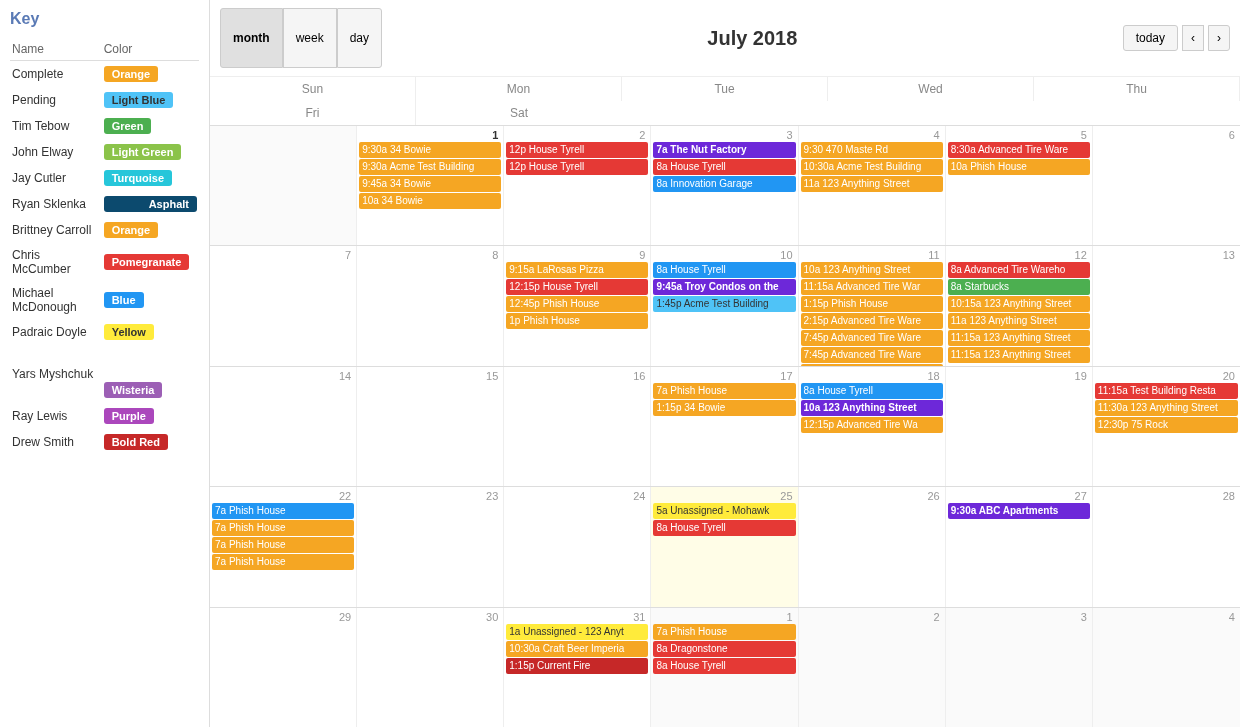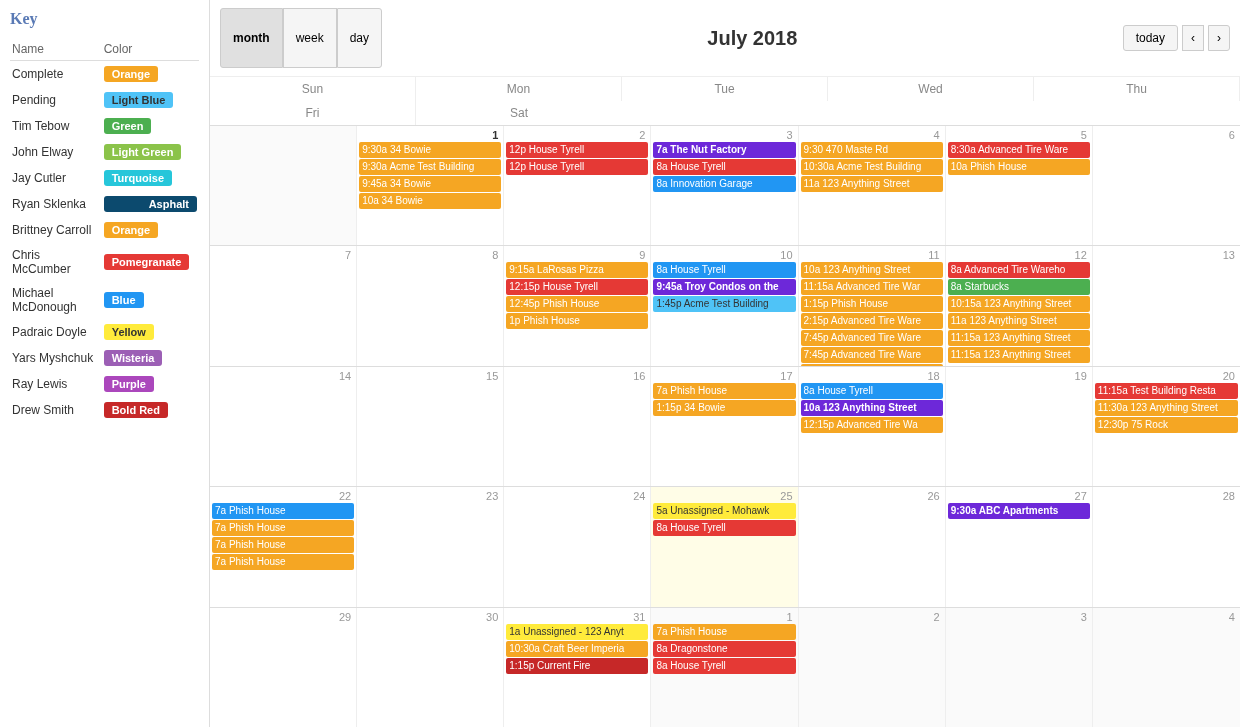--- a/index.html
+++ b/index.html
@@ -2,35 +2,35 @@
 <html><head>
   <meta charset="utf-8">
   <style>
     * { box-sizing: border-box; margin: 0; padding: 0; }
     body { font-family: Arial, sans-serif; font-size: 12px; background: #fff; color: #333; }
     
     .app-container { display: flex; height: 727px; width: 1240px; overflow: hidden; }
     
     
     .sidebar { width: 210px; min-width: 210px; border-right: 1px solid #ddd; padding: 10px; overflow-y: auto; }
-    .sidebar-title { font-size: 16px; font-weight: bold; color: #5a7ab5; margin-bottom: 10px; font-family: Liberation Serif, serif; }
+    .sidebar-title { font-size: 16px; font-weight: bold; color: #5a7ab5; margin-bottom: 10px; }
     .sidebar-table { width: 100%; border-collapse: collapse; }
     .sidebar-table th { text-align: left; font-weight: normal; color: #666; padding: 4px 2px; border-bottom: 1px solid #ddd; }
     .sidebar-table td { padding: 5px 2px; vertical-align: middle; }
     .color-badge { display: inline-block; padding: 2px 8px; border-radius: 3px; font-size: 11px; font-weight: bold; color: #fff; }
     .color-orange { background: #f5a623; }
     .color-light-blue { background: #4fc3f7; color: #333; }
     .color-green { background: #4caf50; }
     .color-light-green { background: #8bc34a; }
     .color-turquoise { background: #26c6da; }
     .color-asphalt { background: #0c4a6e; padding-left: 45px; }
     .color-pomegranate { background: #e53935; }
     .color-blue { background: #2196f3; }
     .color-yellow { background: #ffeb3b; color: #333; }
-    .color-wisteria { background: #9c5fb5; }
+    .color-wisteria { background: #9c5fb5; margin-top: 32px; }
     .color-purple { background: #ab47bc; }
     .color-bold-red { background: #c62828; }
     
     
     .main { flex: 1; display: flex; flex-direction: column; overflow: hidden; }
     
     
     .top-bar { display: flex; align-items: center; padding: 8px 10px; border-bottom: 1px solid #eee; }
     .view-buttons { display: flex; gap: 0; }
     .view-btn { padding: 22px 12px; border: 1px solid #ccc; background: #f5f5f5; cursor: pointer; font-size: 12px; }

